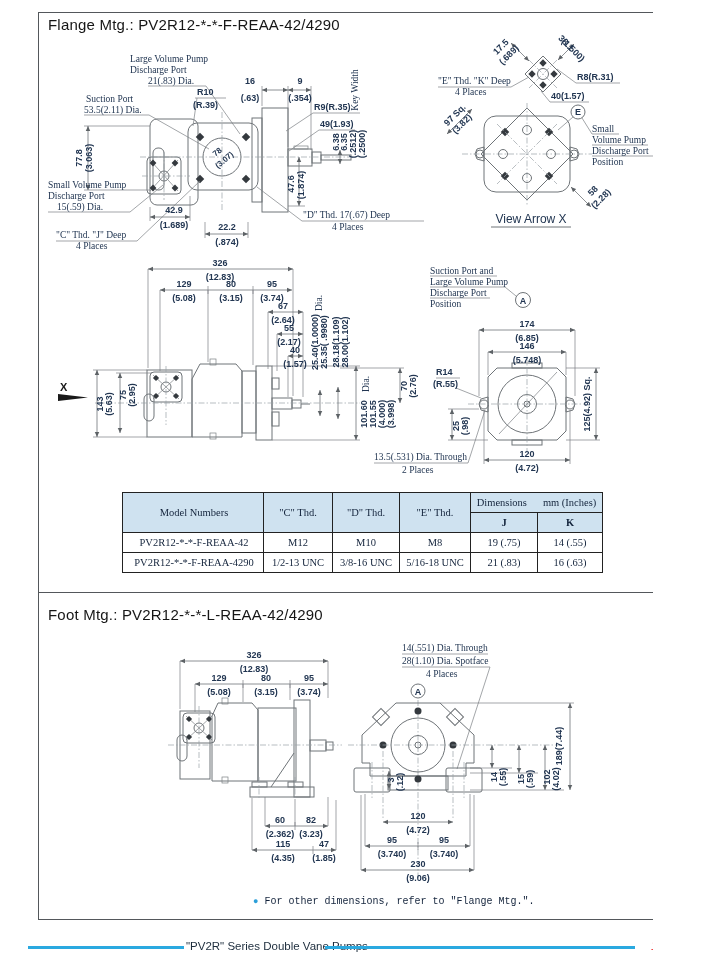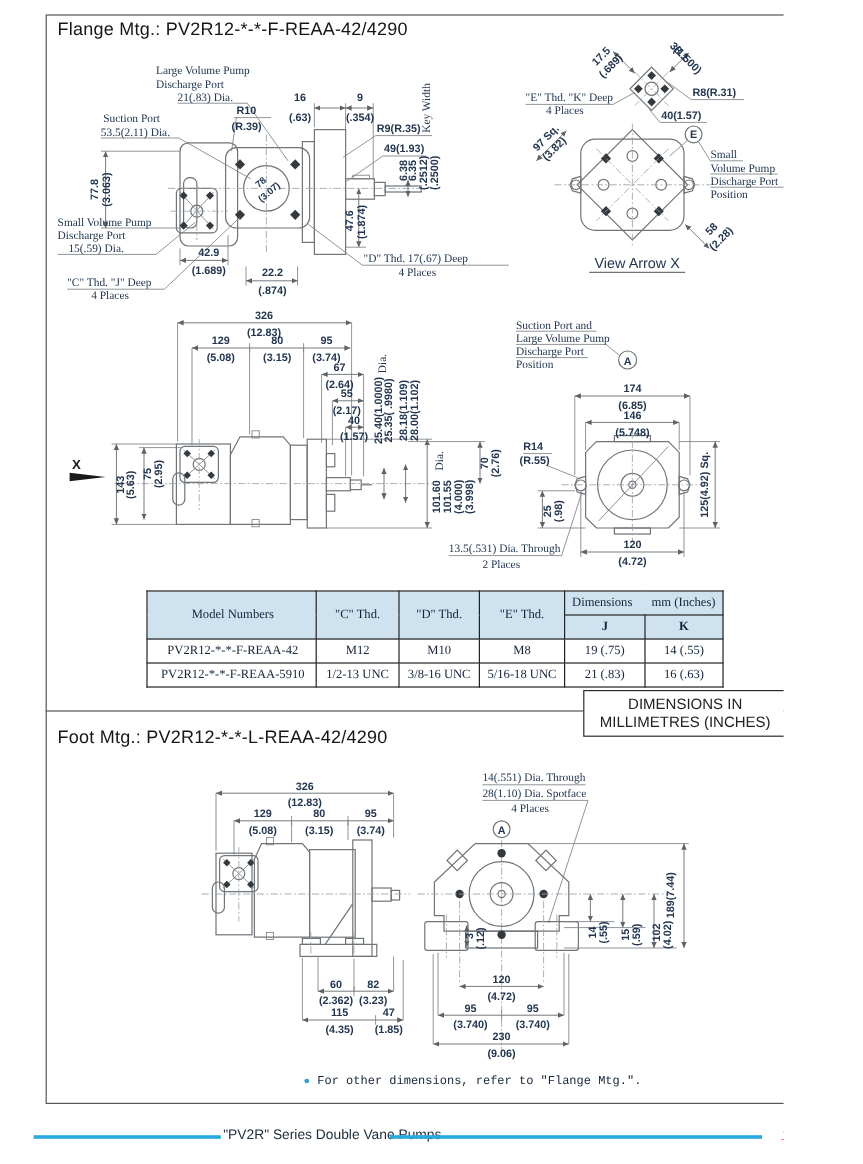--- a/index.html
+++ b/index.html
@@ -403,34 +403,30 @@
     </tr>
     <tr>
       <td class="model">PV2R12-*-*-F-REAA-42</td>
       <td>M12</td>
       <td>M10</td>
       <td>M8</td>
       <td>19 (.75)</td>
       <td>14 (.55)</td>
     </tr>
     <tr>
-      <td class="model">PV2R12-*-*-F-REAA-5910</td>
+      <td class="model">PV2R12-*-*-F-REAA-4290</td>
       <td>1/2-13 UNC</td>
       <td>3/8-16 UNC</td>
       <td>5/16-18 UNC</td>
       <td>21 (.83)</td>
       <td>16 (.63)</td>
     </tr>
   </tbody>
     </table>
 
-  <div class="abs" id="dimbox">
-    <div>DIMENSIONS IN</div>
-    <div>MILLIMETRES (INCHES)</div>
-  </div>
 
   <svg class="abs" style="left:40px;top:620px;" width="628" height="292" viewBox="40 620 628 292">
     <g>
       <line class="th" x1="180" y1="661" x2="180" y2="709"></line>
       <line class="th" x1="328" y1="661" x2="328" y2="698"></line>
       <line class="dm" x1="180" y1="661" x2="328" y2="661"></line>
       <line class="dm" x1="195" y1="684" x2="328" y2="684"></line>
       <line class="th" x1="243" y1="680" x2="243" y2="688"></line>
       <line class="th" x1="290" y1="680" x2="290" y2="688"></line>
       <line class="th" x1="195" y1="684" x2="195" y2="712"></line>

